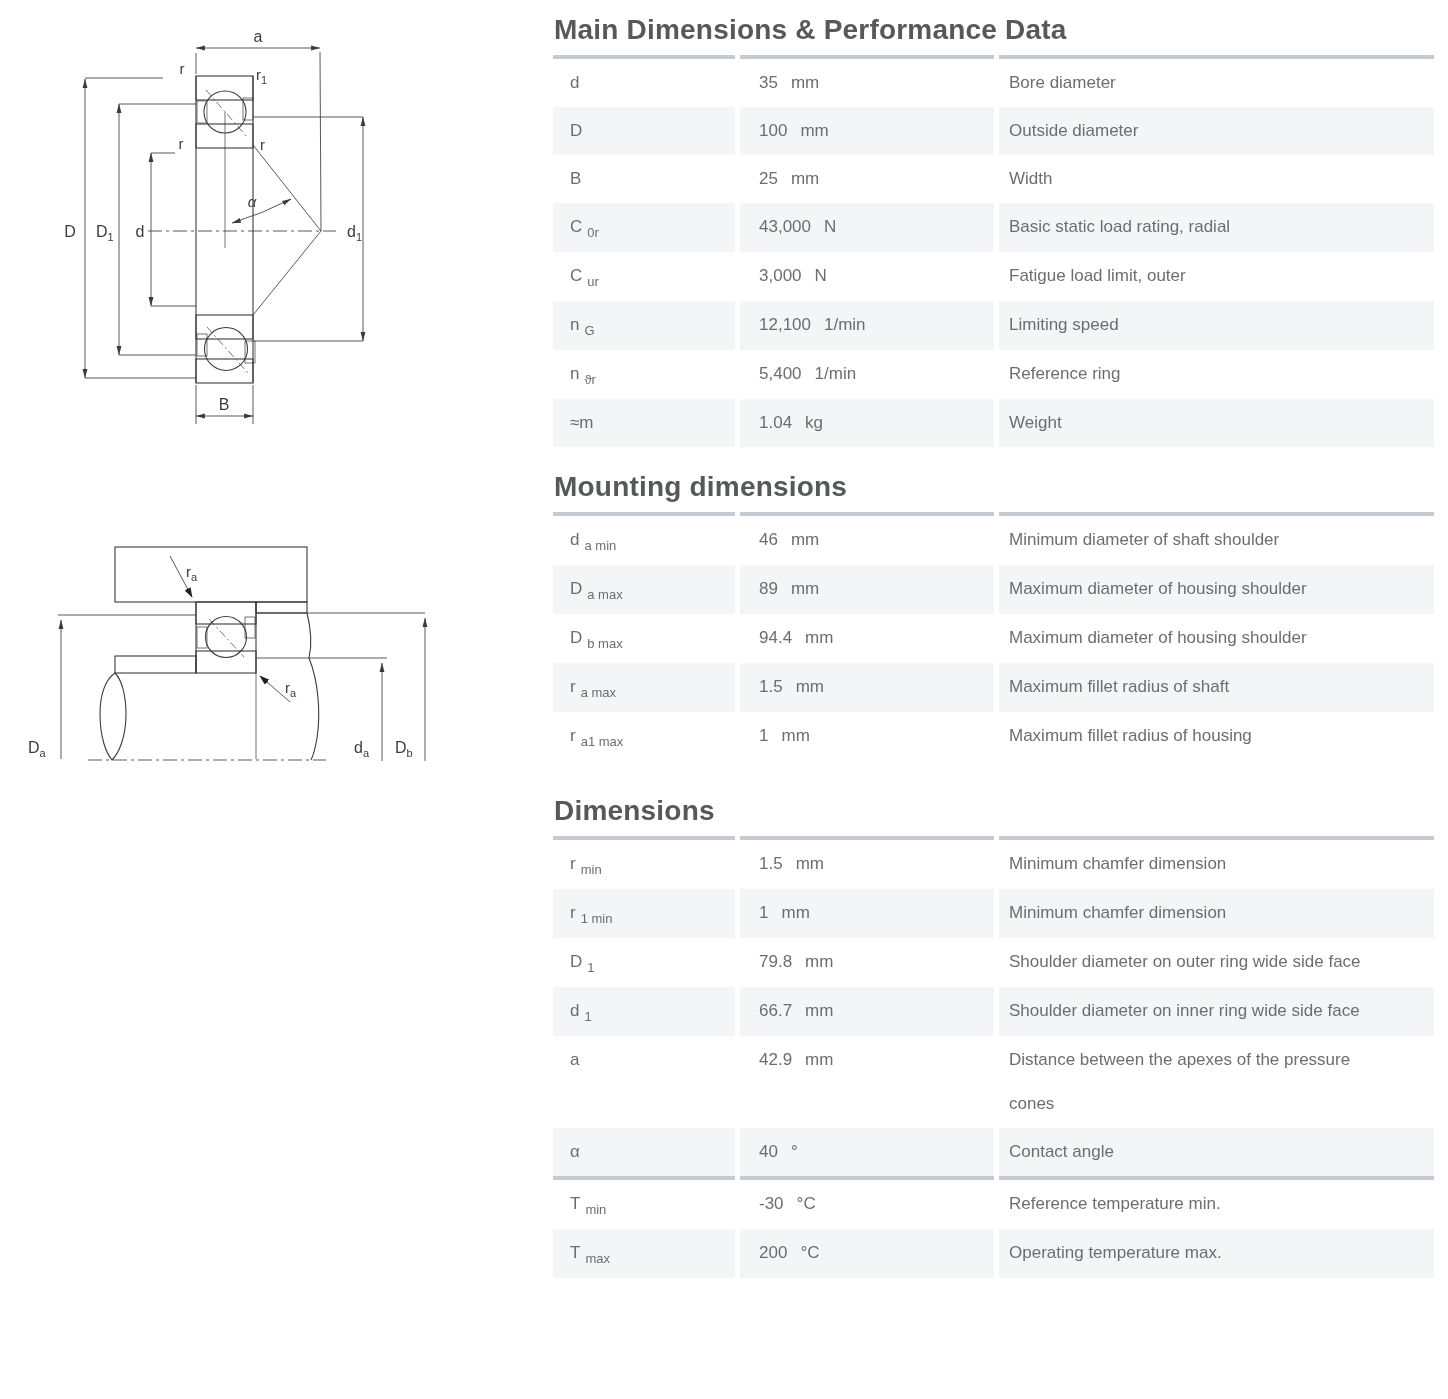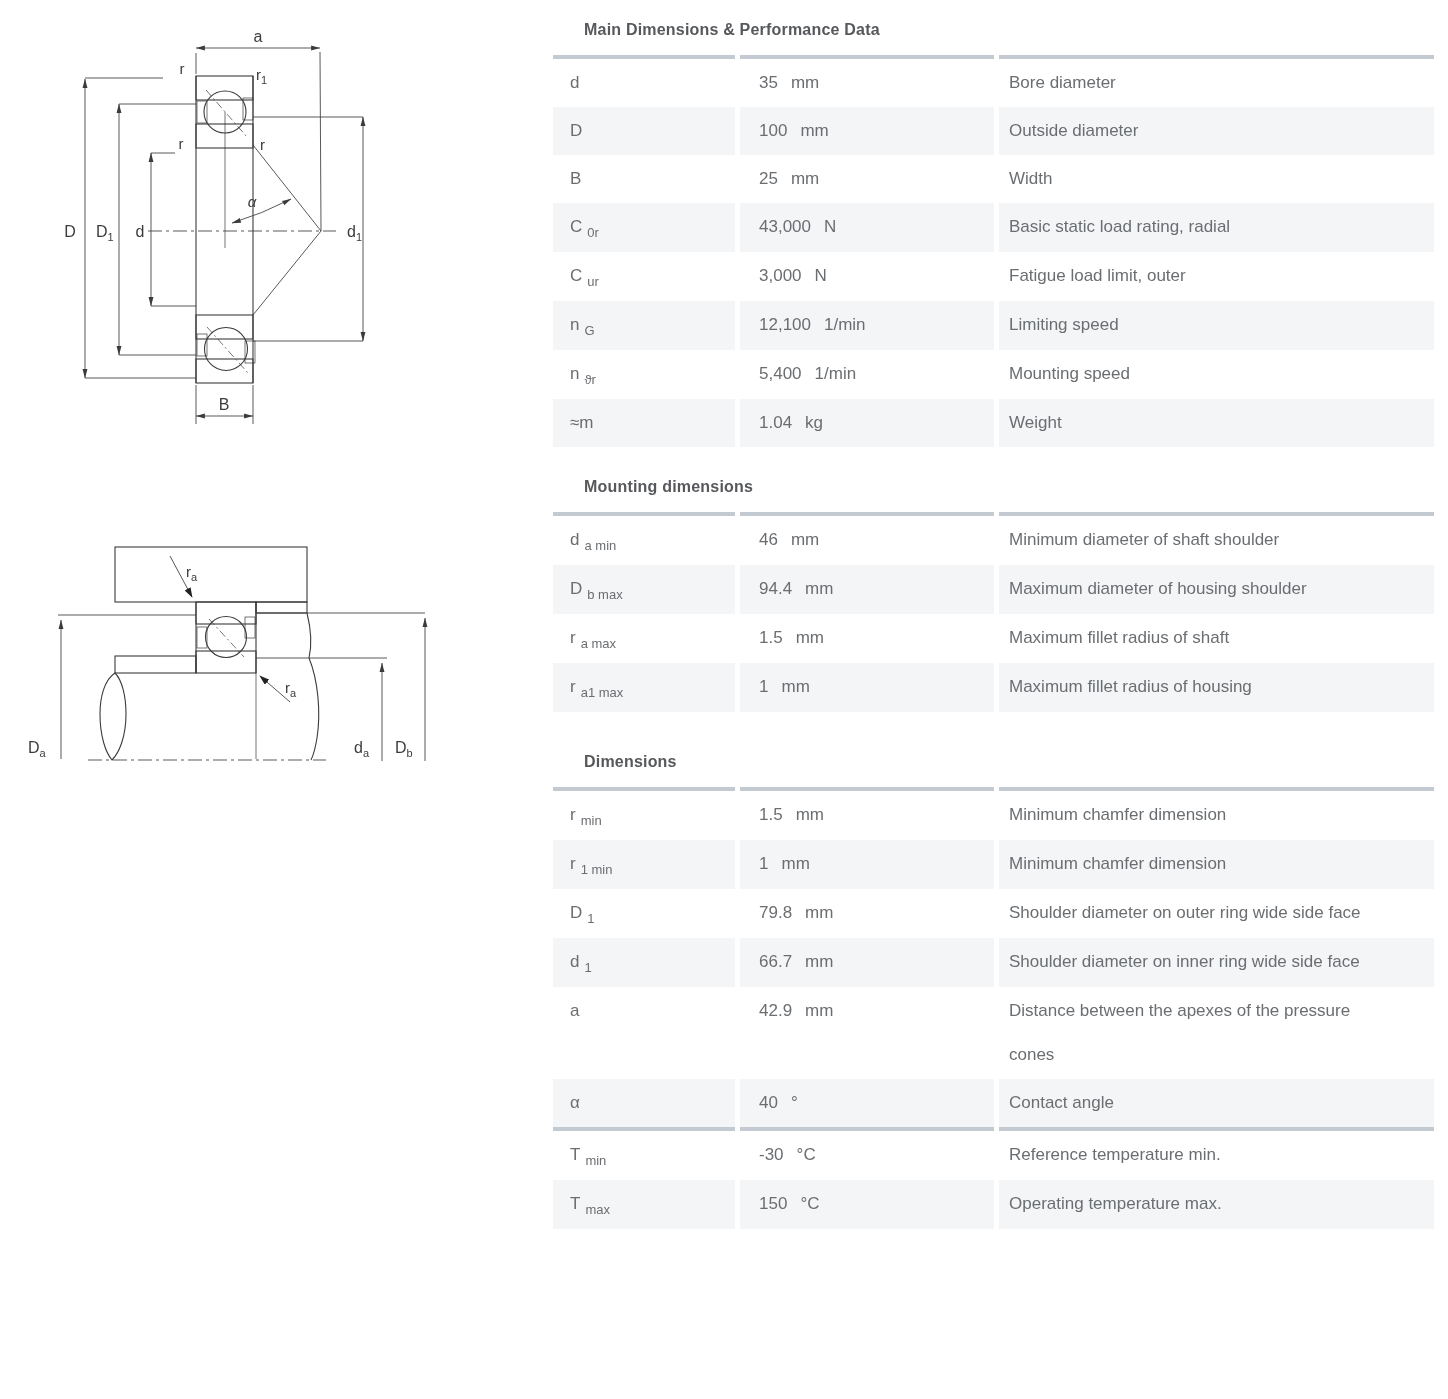--- a/index.html
+++ b/index.html
@@ -4,22 +4,22 @@
 <style>
   html,body{margin:0;padding:0;}
   body{
     width:1448px;height:1399px;position:relative;overflow:hidden;
     background:#ffffff;font-family:"Liberation Sans",sans-serif;
   }
   
   .tables{position:absolute;left:548px;top:0;width:850px;}
   .spec h2{
     font-family:"Liberation Sans",sans-serif;font-weight:bold;
-    font-size:16px;line-height:24px;color:#56585b;
-    margin:38px 0 13px 36px;letter-spacing:.2px;
+    font-size:28px;line-height:24px;color:#56585b;
+    margin:38px 0 13px 6px;letter-spacing:.2px;
   }
   .spec:first-of-type h2{margin-top:18px;}
   .spec:nth-of-type(2) h2{margin-top:28px;}
   .spec:nth-of-type(4) h2{margin-top:33px;}
   .spec table{border-collapse:separate;border-spacing:5px 0;width:850px;table-layout:fixed;}
   .spec td{
     vertical-align:top;padding:2px 0;line-height:44px;
     font-size:17px;color:#6b6e71;background:#ffffff;
   }
   .spec tr:nth-child(even) td{background:#f4f5f7;}
@@ -227,40 +227,45 @@
             <td class="c-desc">Fatigue load limit, outer</td>
           </tr>
           <tr>
             <td class="c-sym"><span class="sym">n</span><span class="sub">G</span></td>
             <td class="c-val"><span class="val">12,100</span><span class="unit">1/min</span></td>
             <td class="c-desc">Limiting speed</td>
           </tr>
           <tr>
             <td class="c-sym"><span class="sym">n</span><span class="sub">ϑr</span></td>
             <td class="c-val"><span class="val">5,400</span><span class="unit">1/min</span></td>
-            <td class="c-desc">Mounting speed</td>
+            <td class="c-desc">Reference ring</td>
           </tr>
           <tr>
             <td class="c-sym"><span class="sym">≈m</span></td>
             <td class="c-val"><span class="val">1.04</span><span class="unit">kg</span></td>
             <td class="c-desc">Weight</td>
           </tr>
         </tbody>
       </table>
     </section>
     <section class="spec">
       <h2>Mounting dimensions</h2>
       <table>
         <tbody>
           <tr>
             <td class="c-sym"><span class="sym">d</span><span class="sub">a min</span></td>
             <td class="c-val"><span class="val">46</span><span class="unit">mm</span></td>
             <td class="c-desc">Minimum diameter of shaft shoulder</td>
           </tr>
           <tr>
+            <td class="c-sym"><span class="sym">D</span><span class="sub">a max</span></td>
+            <td class="c-val"><span class="val">89</span><span class="unit">mm</span></td>
+            <td class="c-desc">Maximum diameter of housing shoulder</td>
+          </tr>
+          <tr>
             <td class="c-sym"><span class="sym">D</span><span class="sub">b max</span></td>
             <td class="c-val"><span class="val">94.4</span><span class="unit">mm</span></td>
             <td class="c-desc">Maximum diameter of housing shoulder</td>
           </tr>
           <tr>
             <td class="c-sym"><span class="sym">r</span><span class="sub">a max</span></td>
             <td class="c-val"><span class="val">1.5</span><span class="unit">mm</span></td>
             <td class="c-desc">Maximum fillet radius of shaft</td>
           </tr>
           <tr>
@@ -312,19 +317,19 @@
     <section class="spec">
       <table>
         <tbody>
           <tr>
             <td class="c-sym"><span class="sym">T</span><span class="sub">min</span></td>
             <td class="c-val"><span class="val">-30</span><span class="unit">°C</span></td>
             <td class="c-desc">Reference temperature min.</td>
           </tr>
           <tr>
             <td class="c-sym"><span class="sym">T</span><span class="sub">max</span></td>
-            <td class="c-val"><span class="val">150</span><span class="unit">°C</span></td>
+            <td class="c-val"><span class="val">200</span><span class="unit">°C</span></td>
             <td class="c-desc">Operating temperature max.</td>
           </tr>
         </tbody>
       </table>
     </section>
   </div>
 
 </body></html>

